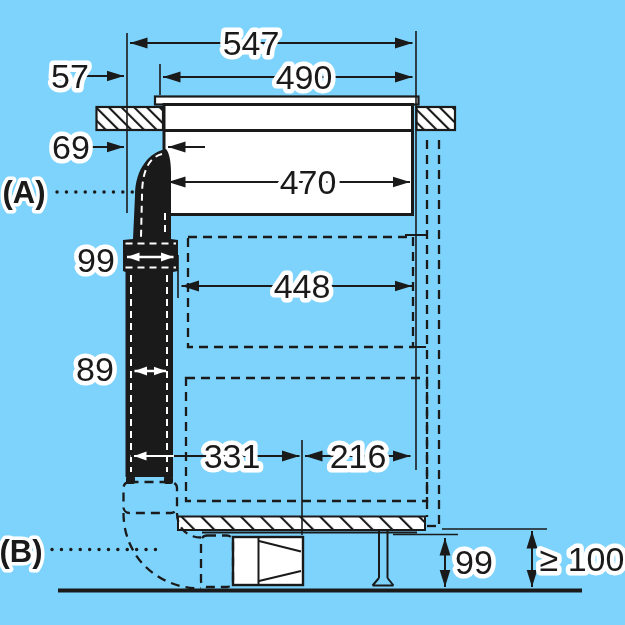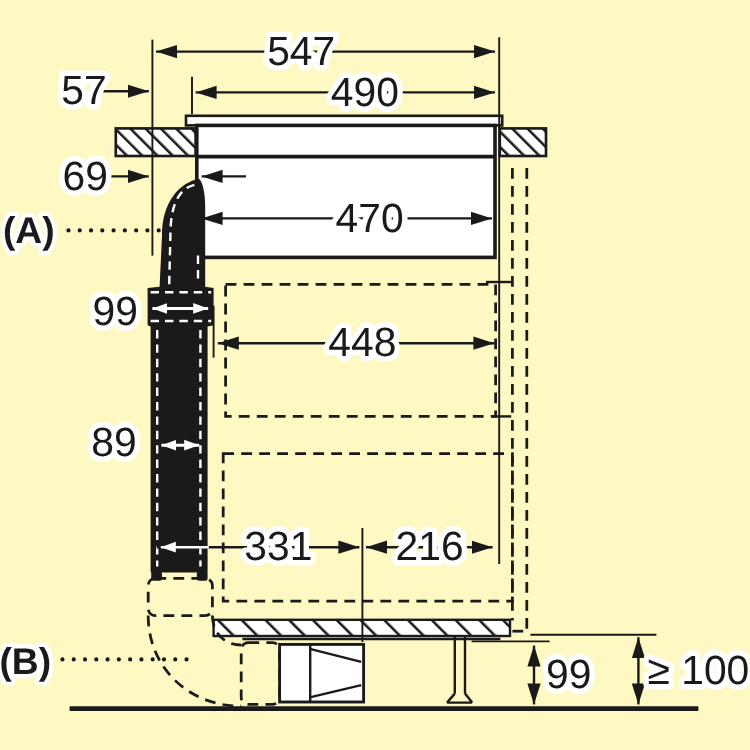--- a/index.html
+++ b/index.html
@@ -1,16 +1,16 @@
 <!DOCTYPE html>
 <html><head>
 <meta charset="utf-8">
 <style>
   html,body{margin:0;padding:0;background:#fff;}
-  #stage{position:relative;width:625px;height:625px;background:#fef9c3;overflow:hidden;
+  #stage{position:relative;width:625px;height:625px;background:#7dd3fc;overflow:hidden;
          font-family:"Liberation Sans", sans-serif;}
   svg{display:block;color:#1a1a1a;}
   .dl{stroke:#1a1a1a;stroke-width:2;fill:none;}
   .xl{stroke:#1a1a1a;stroke-width:1.6;fill:none;}
   .tk{stroke:#1a1a1a;stroke-width:2;fill:none;}
   .thick{stroke:#1a1a1a;stroke-width:3;fill:none;}
   .dsh{stroke:#1a1a1a;stroke-width:2.3;fill:none;stroke-dasharray:9 6;}
   .wd{stroke:#fff;stroke-width:2;fill:none;stroke-dasharray:7 5;}
   .dim{font-size:34px;fill:#1a1a1a;stroke:#fff;stroke-width:9px;stroke-linejoin:round;
        paint-order:stroke;text-anchor:middle;dominant-baseline:central;}

